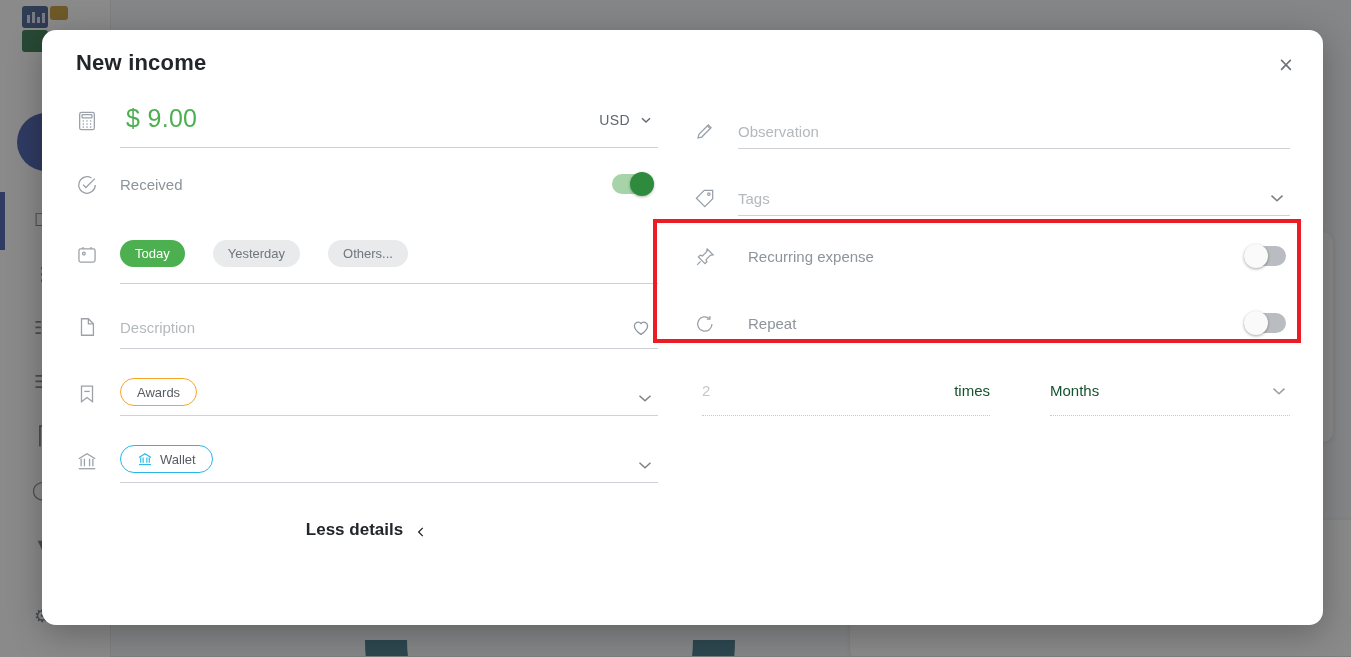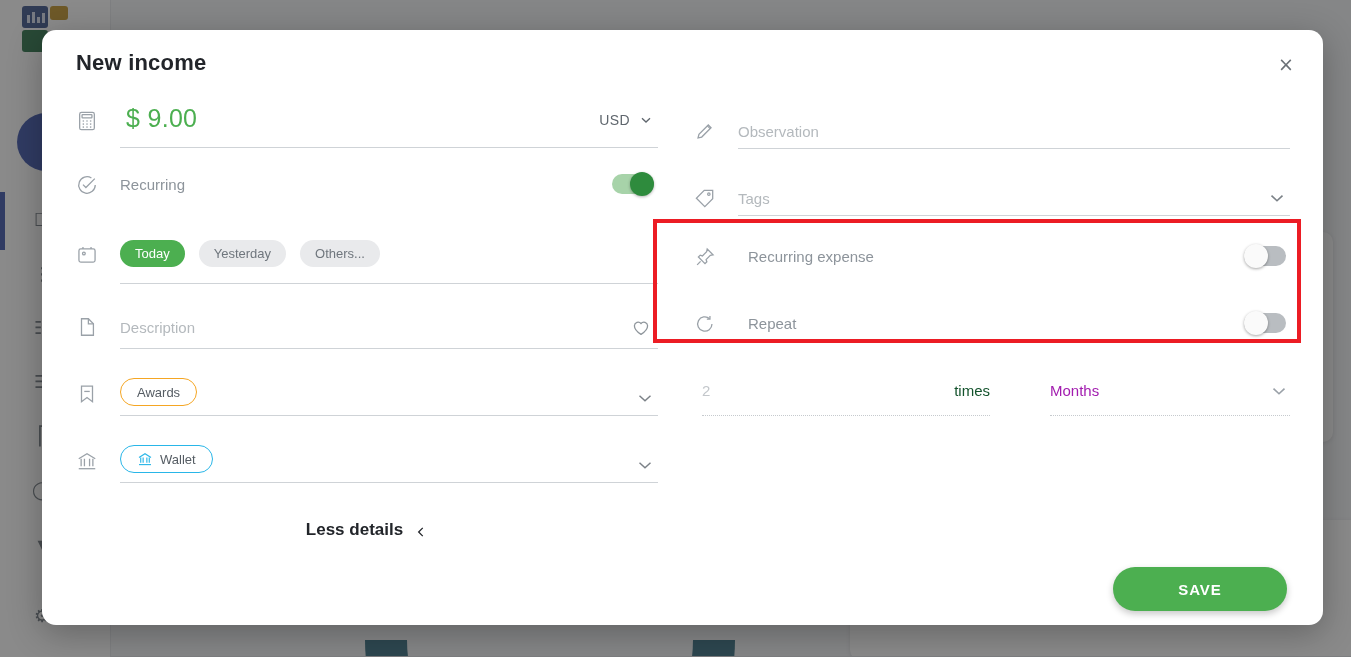--- a/index.html
+++ b/index.html
@@ -157,21 +157,21 @@
   }
   .toggle.on { background: #a7d3a9; }
   .toggle.on .knob { left: 18px; background: #2e8b3d; box-shadow: 0 1px 3px rgba(0,0,0,.3); }
   #received-toggle { position: absolute; right: 4px; top: 24px; }
 
   
   #row-date { height: 68px; }
   #row-date .lead-icon { top: 24px; }
   #date-chips {
     position: absolute; left: 44px; top: 20px;
-    display: flex; gap: 14px; align-items: center;
+    display: flex; gap: 28px; align-items: center;
   }
   .chip {
     height: 27px; padding: 0 15px; border-radius: 14px;
     font-size: 13px; line-height: 27px; color: #6f767d;
     background: #e9eaec; cursor: pointer; white-space: nowrap;
   }
   .chip.active { background: #4caf50; color: #ffffff; }
   #row-date .underline { bottom: 4px; }
 
   
@@ -241,21 +241,21 @@
     position: absolute; right: 0; top: 2px; font-size: 15px; color: #14532d;
   }
   #rep-times-field .und {
     position: absolute; left: 0; right: 0; bottom: 0; height: 0;
     border-bottom: 1px dotted #c6cace;
   }
   #rep-period-field {
     position: absolute; left: 356px; top: 0; right: 0; height: 36px;
   }
   #rep-period-value {
-    position: absolute; left: 0; top: 2px; font-size: 15px; color: #a21caf;
+    position: absolute; left: 0; top: 2px; font-size: 15px; color: #14532d;
   }
   #rep-period-field .und {
     position: absolute; left: 0; right: 0; bottom: 0; height: 0;
     border-bottom: 1px dotted #c6cace;
   }
   #rep-period-chevron {
     position: absolute; right: 0; top: 0; width: 22px; height: 22px; color: #9aa1a8; cursor: pointer;
   }
   #rep-period-chevron svg { display: block; width: 22px; height: 22px; }
 
@@ -343,21 +343,21 @@
       <div class="underline"></div>
     </div>
 
     <div class="row no-underline" id="row-received">
       <span class="lead-icon">
         <svg viewBox="0 0 24 24" fill="none" stroke="currentColor" stroke-width="1.4">
           <path d="M21 12a9 9 0 1 1-4.2-7.6"></path>
           <path d="M7.6 11.6l3.2 3.2L20.5 5"></path>
         </svg>
       </span>
-      <div id="received-label">Recurring</div>
+      <div id="received-label">Received</div>
       <div class="toggle on" id="received-toggle">
         <div class="knob"></div>
       </div>
     </div>
 
     <div class="row" id="row-date">
       <span class="lead-icon">
         <svg viewBox="0 0 24 24" fill="none" stroke="currentColor" stroke-width="1.4">
           <rect x="3.2" y="5.4" width="17.6" height="14.4" rx="2"></rect>
           <path d="M7.6 5.4V3.2M16.4 5.4V3.2"></path>
@@ -512,16 +512,15 @@
       <span id="rep-period-value">Months</span>
       <span id="rep-period-chevron">
         <svg viewBox="0 0 24 24" fill="none" stroke="currentColor" stroke-width="1.8">
             <path d="M6 9.5l6 5.5 6-5.5"></path>
           </svg>
       </span>
       <span class="und"></span>
     </div>
   </div>
 
-  <button id="save-btn">SAVE</button>
 </div>
 
 <div id="highlight-box"></div>
 
 </body></html>

